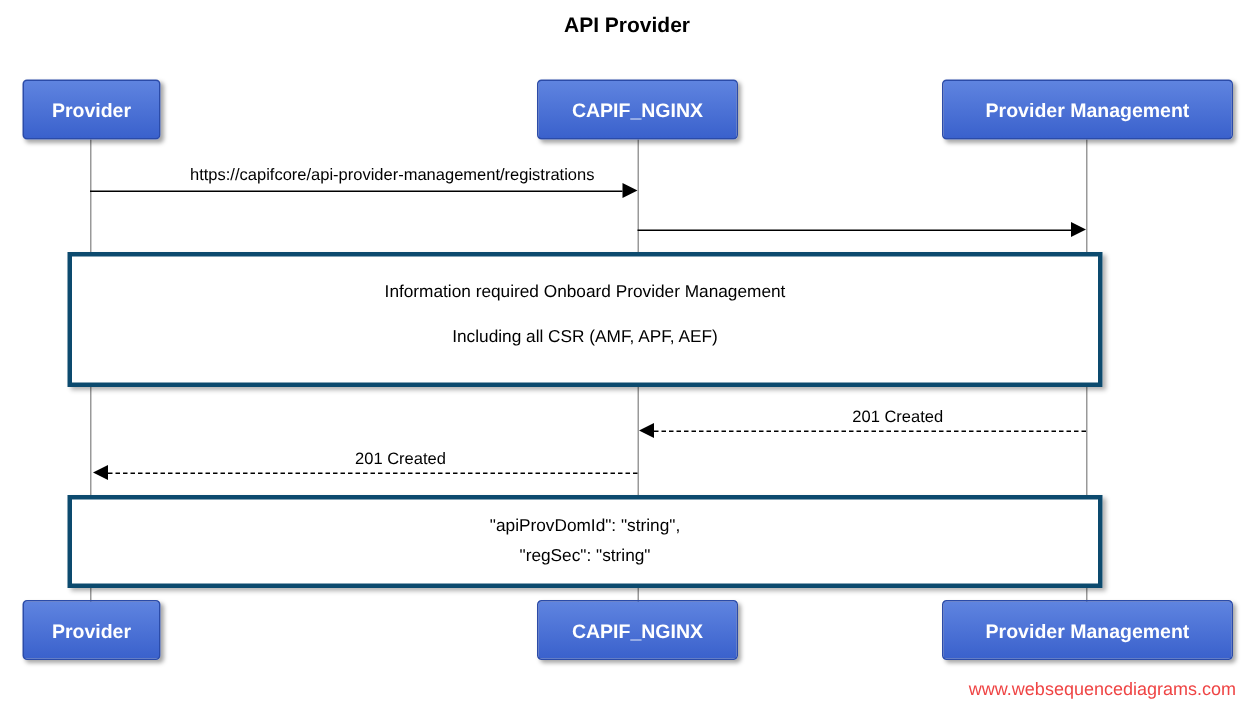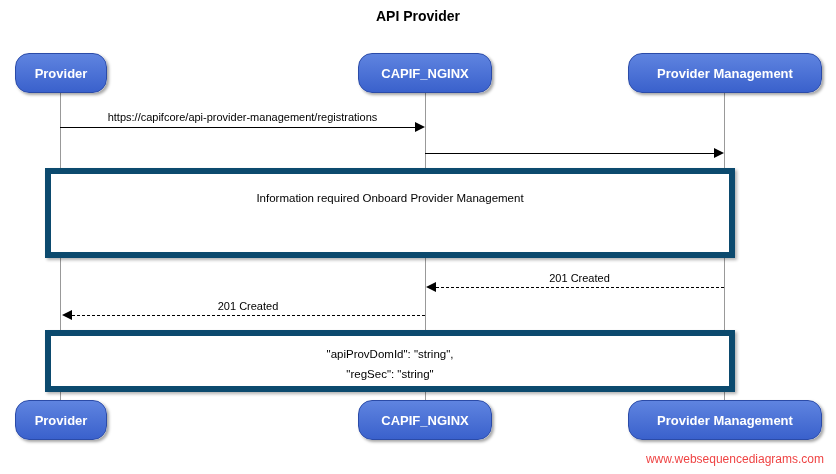--- a/index.html
+++ b/index.html
@@ -24,21 +24,21 @@
     font-size: 14px;
     font-weight: bold;
     color: #000000;
   }
   .actor {
     position: absolute;
     box-sizing: border-box;
     background: #4a6fd4;
     background: linear-gradient(to bottom, #5f84e0 0%, #3a61cc 100%);
     border: 1px solid #2b4ba8;
-    border-radius: 14px;
+    border-radius: 3px;
     color: #ffffff;
     font-size: 13px;
     font-weight: bold;
     text-align: center;
     line-height: 40px;
     height: 40px;
     box-shadow: 2px 2px 3px rgba(0,0,0,0.35);
     white-space: nowrap;
   }
   .lifeline {
@@ -66,26 +66,27 @@
   }
   .arrow-head.left {
     border-right: 10px solid #000000;
   }
   .arrow-label {
     position: absolute;
     font-size: 11px;
     color: #000000;
     text-align: center;
     white-space: nowrap;
+    margin-left: 19px;
   }
   .note {
     position: absolute;
     box-sizing: border-box;
     background: #ffffff;
-    border: 6px solid #0c4a6e;
+    border: 3px solid #0c4a6e;
     box-shadow: 2px 2px 3px rgba(0,0,0,0.3);
   }
   .note .fold {
     position: absolute;
     top: 0;
     right: 0;
     width: 0;
     height: 0;
     border-left: 10px solid transparent;
     border-bottom: 10px solid #ffffff;
@@ -125,20 +126,21 @@
   <div class="arrow-label" style="left:60px; top:111px; width:365px;">https://capifcore/api-provider-management/registrations</div>
   <div class="arrow-line" style="left:60px; top:127px; width:355px;"></div>
   <div class="arrow-head right" style="left:415px; top:122px;"></div>
 
   <div class="arrow-line" style="left:425px; top:153px; width:289px;"></div>
   <div class="arrow-head right" style="left:714px; top:148px;"></div>
 
   <div class="note" style="left:45px; top:168px; width:690px; height:90px;">
     <div class="fold"></div>
     <div class="note-text" style="top:18px;">Information required Onboard Provider Management</div>
+    <div class="note-text" style="top:48px;">Including all CSR (AMF, APF, AEF)</div>
   </div>
 
   <div class="arrow-label" style="left:435px; top:272px; width:289px;">201 Created</div>
   <div class="arrow-line dashed" style="left:436px; top:287px; width:288px;"></div>
   <div class="arrow-head left" style="left:426px; top:282px;"></div>
 
   <div class="arrow-label" style="left:71px; top:300px; width:354px;">201 Created</div>
   <div class="arrow-line dashed" style="left:72px; top:315px; width:353px;"></div>
   <div class="arrow-head left" style="left:62px; top:310px;"></div>
 

